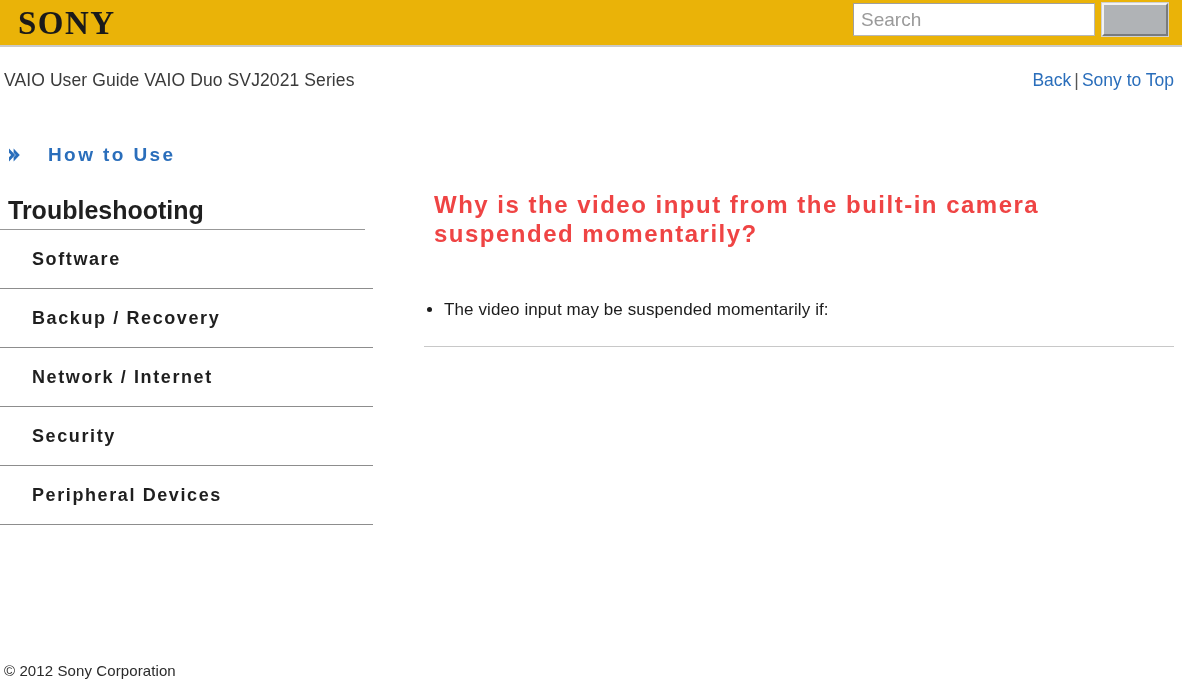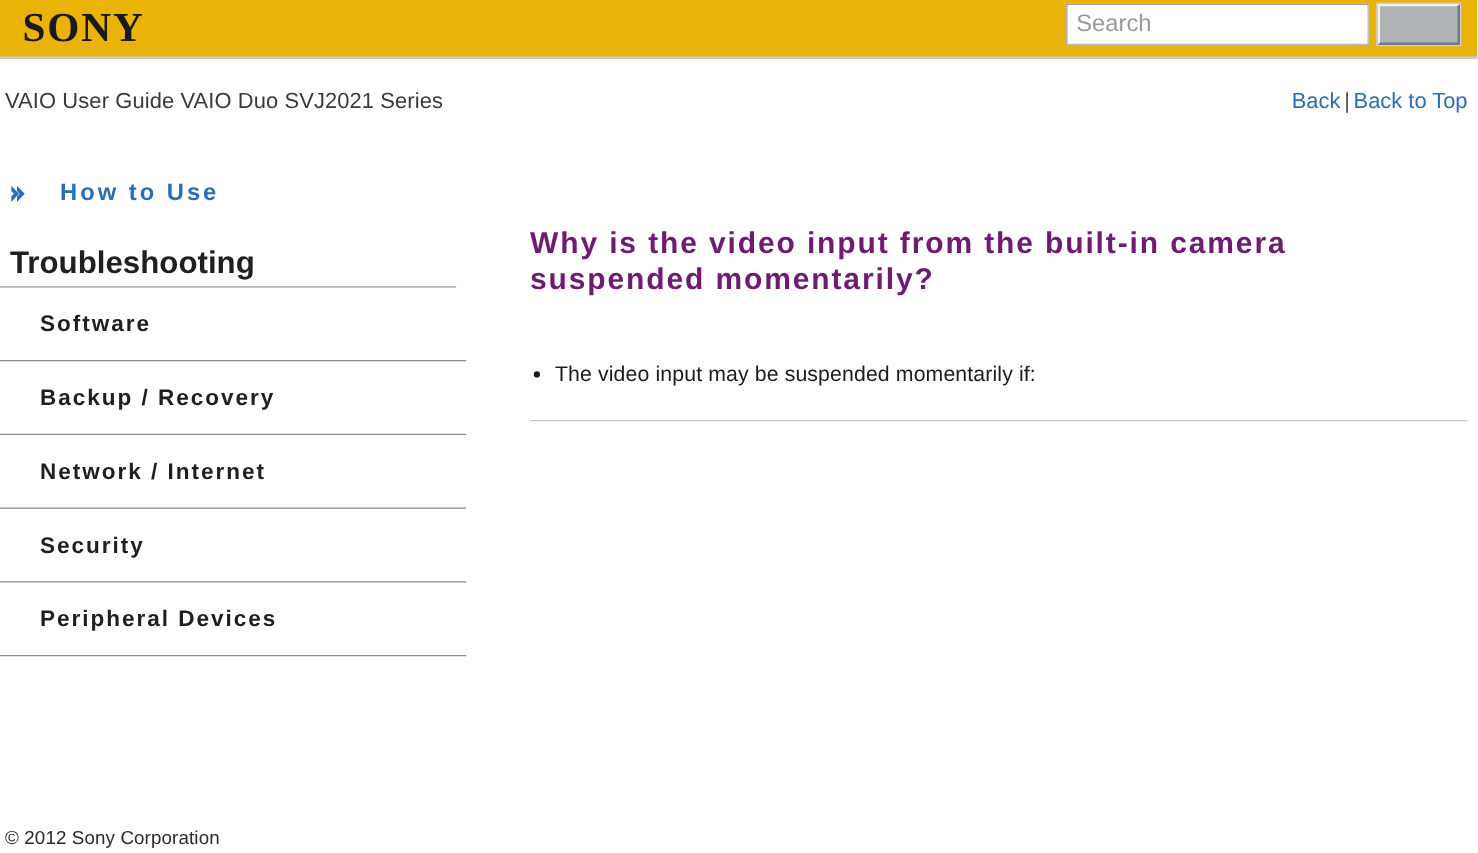--- a/index.html
+++ b/index.html
@@ -177,26 +177,26 @@
   }
 
   
   .content {
     position: absolute;
     left: 424px;
     top: 180px;
     width: 750px;
   }
   .content-title {
-    margin: 0;
+    margin: 10px;
     font-size: 24px;
     font-weight: bold;
     line-height: 29px;
     letter-spacing: 1.5px;
-    color: #701a75;
+    color: #ef4444;
     max-width: 712px;
   }
   .content-body {
     margin-top: 48px;
   }
   ul.lvl1 {
     margin: 0;
     padding: 0 0 0 20px;
     list-style: disc;
   }
@@ -247,21 +247,21 @@
 
   <div class="search-wrap">
     <input class="search-input" type="text" placeholder="Search" style="">
     <button class="search-btn"></button>
   </div>
 </div>
 
 <div class="subheader">
   <div class="guide-title">VAIO User Guide VAIO Duo SVJ2021 Series</div>
   <div class="navlinks">
-    <a href="#">Back</a><span class="sep">|</span><a href="#">Back to Top</a>
+    <a href="#">Back</a><span class="sep">|</span><a href="#">Sony to Top</a>
   </div>
 </div>
 
 <div class="sidebar">
 
   <div class="howtouse">
     <svg class="chev" viewBox="0 0 16 16">
       <path d="M1 1.5 L7.2 8 L1 14.5 L1 10.2 L3.1 8 L1 5.8 Z" fill="#2a6ebb"></path>
       <path d="M5.6 1.5 L11.8 8 L5.6 14.5 L5.6 10.2 L7.7 8 L5.6 5.8 Z" fill="#2a6ebb"></path>
     </svg>

